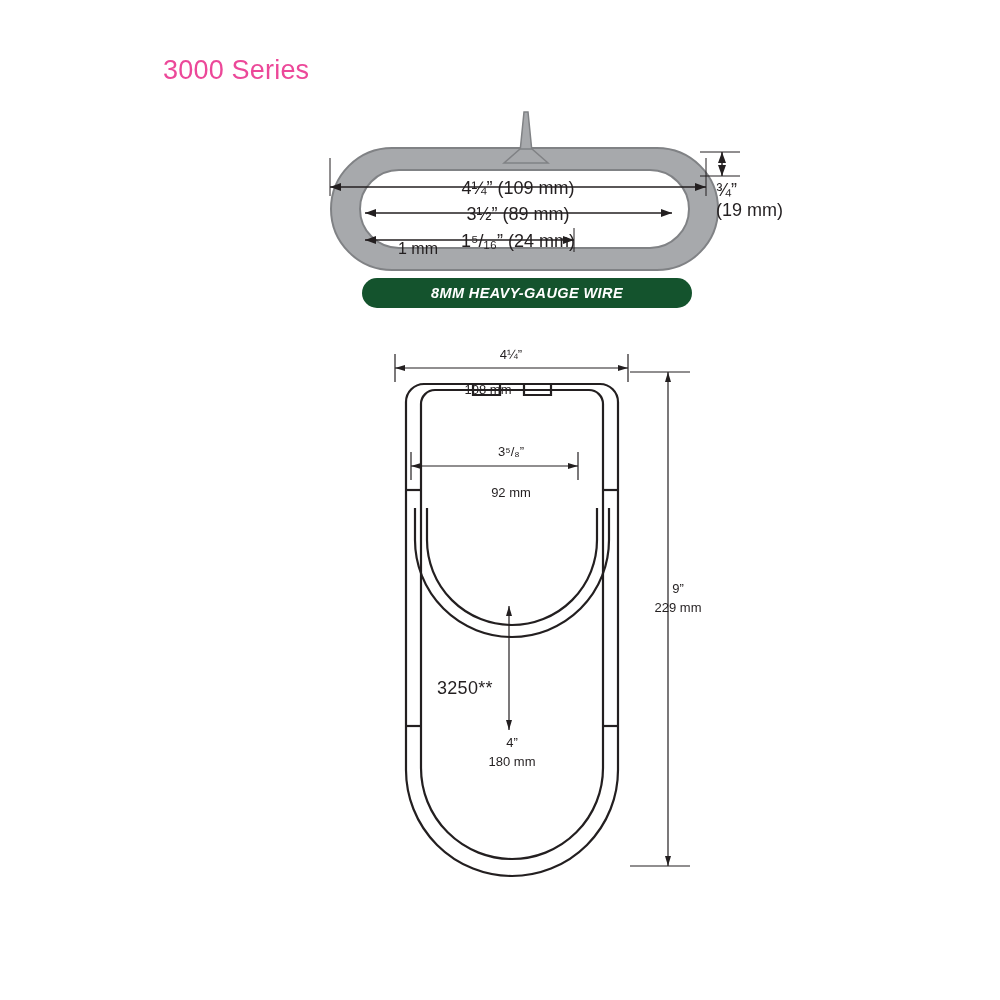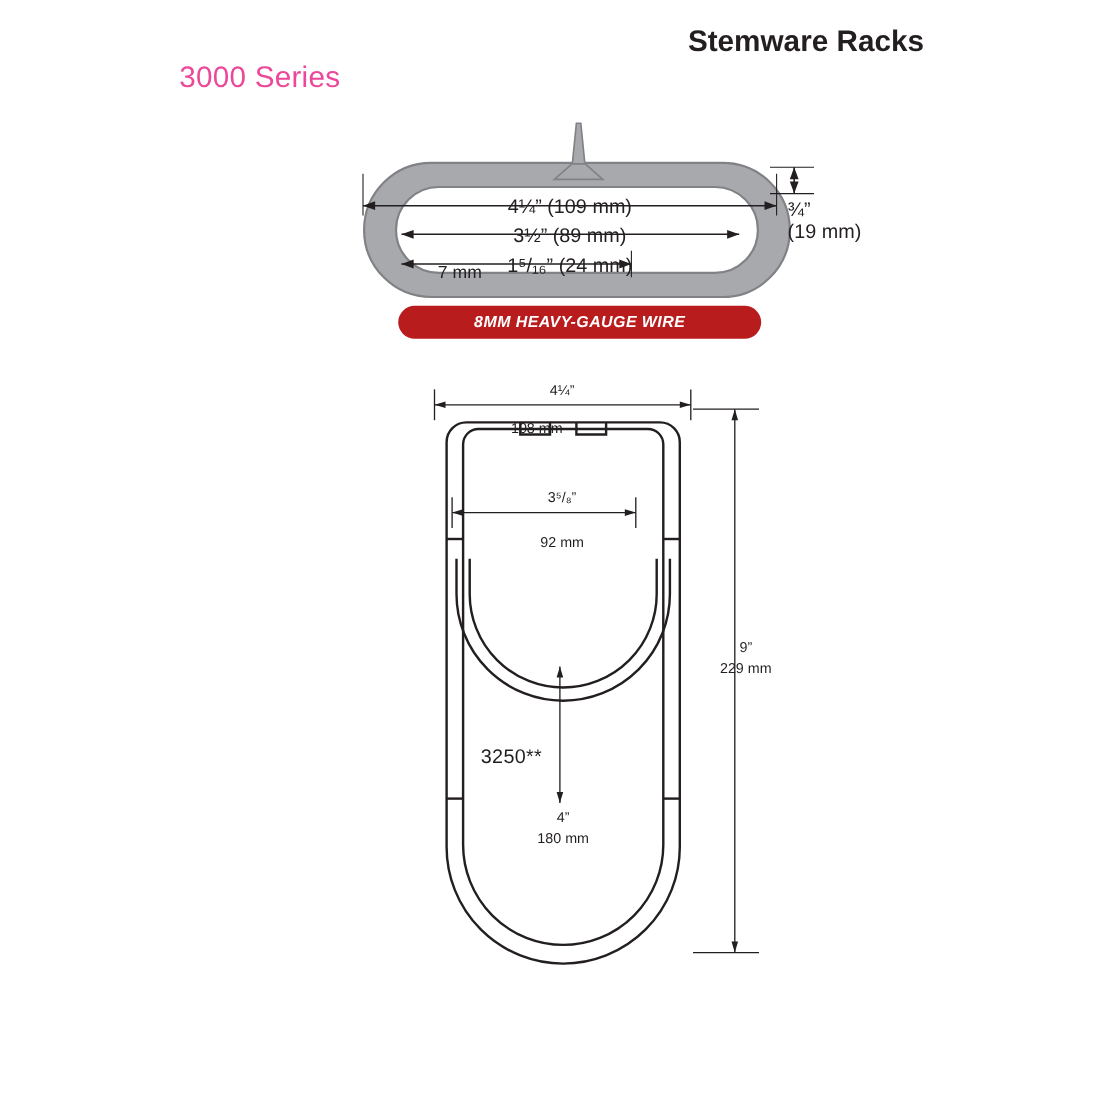--- a/index.html
+++ b/index.html
@@ -61,21 +61,21 @@
   }
   .lbl.small { font-size: 13px; }
   .lbl.center { transform: translateX(-50%); text-align: center; }
 
   .badge {
     position: absolute;
     left: 362px;
     top: 278px;
     width: 330px;
     height: 30px;
-    background: #b91c1c;
+    background: #14532d;
     border-radius: 15px;
     color: #ffffff;
     font-size: 14.5px;
     font-style: italic;
     font-weight: 700;
     letter-spacing: 0.4px;
     display: flex;
     align-items: center;
     justify-content: center;
   }
@@ -133,21 +133,20 @@
   }
 </style>
 </head>
 <body>
 
 <div class="page">
 
   <div class="series-title">3000 Series</div>
 
   <div class="header-right">
-    <div>Stemware Racks</div>
   </div>
 
   <svg class="draw" viewBox="0 0 1000 1000">
 
     <g>
       <path d="M 392,148
                L 657,148
                A 61,61 0 0 1 657,270
                L 392,270
                A 61,61 0 0 1 392,148 Z" fill="#a7a9ac" stroke="#808285" stroke-width="2"></path>
@@ -190,21 +189,21 @@
       <path d="M 722,152 L 718,163 L 726,163 Z" fill="#231f20" stroke="none"></path>
       <path d="M 722,176 L 718,165 L 726,165 Z" fill="#231f20" stroke="none"></path>
       <line x1="700" y1="152" x2="740" y2="152" stroke-width="1"></line>
       <line x1="700" y1="176" x2="740" y2="176" stroke-width="1"></line>
     </g>
   </svg>
 
   <div class="lbl center" style="left:518px; top:178px;">4¼” (109 mm)</div>
   <div class="lbl center" style="left:518px; top:204px;">3½” (89 mm)</div>
   <div class="lbl center" style="left:518px; top:231px;">1⁵/₁₆” (24 mm)</div>
-  <div class="lbl" style="left:398px; top:240px; font-size:16px;">7 mm</div>
+  <div class="lbl" style="left:398px; top:240px; font-size:16px;">1 mm</div>
   <div class="lbl" style="left:716px; top:180px;">¾”</div>
   <div class="lbl" style="left:716px; top:200px;">(19 mm)</div>
 
   <div class="badge">8MM HEAVY-GAUGE WIRE</div>
 
   <svg class="draw" viewBox="0 0 1000 1000">
     <g fill="none" stroke="#231f20" stroke-width="2.2">
 
       <path d="M 406,402
                A 18,18 0 0 1 424,384

